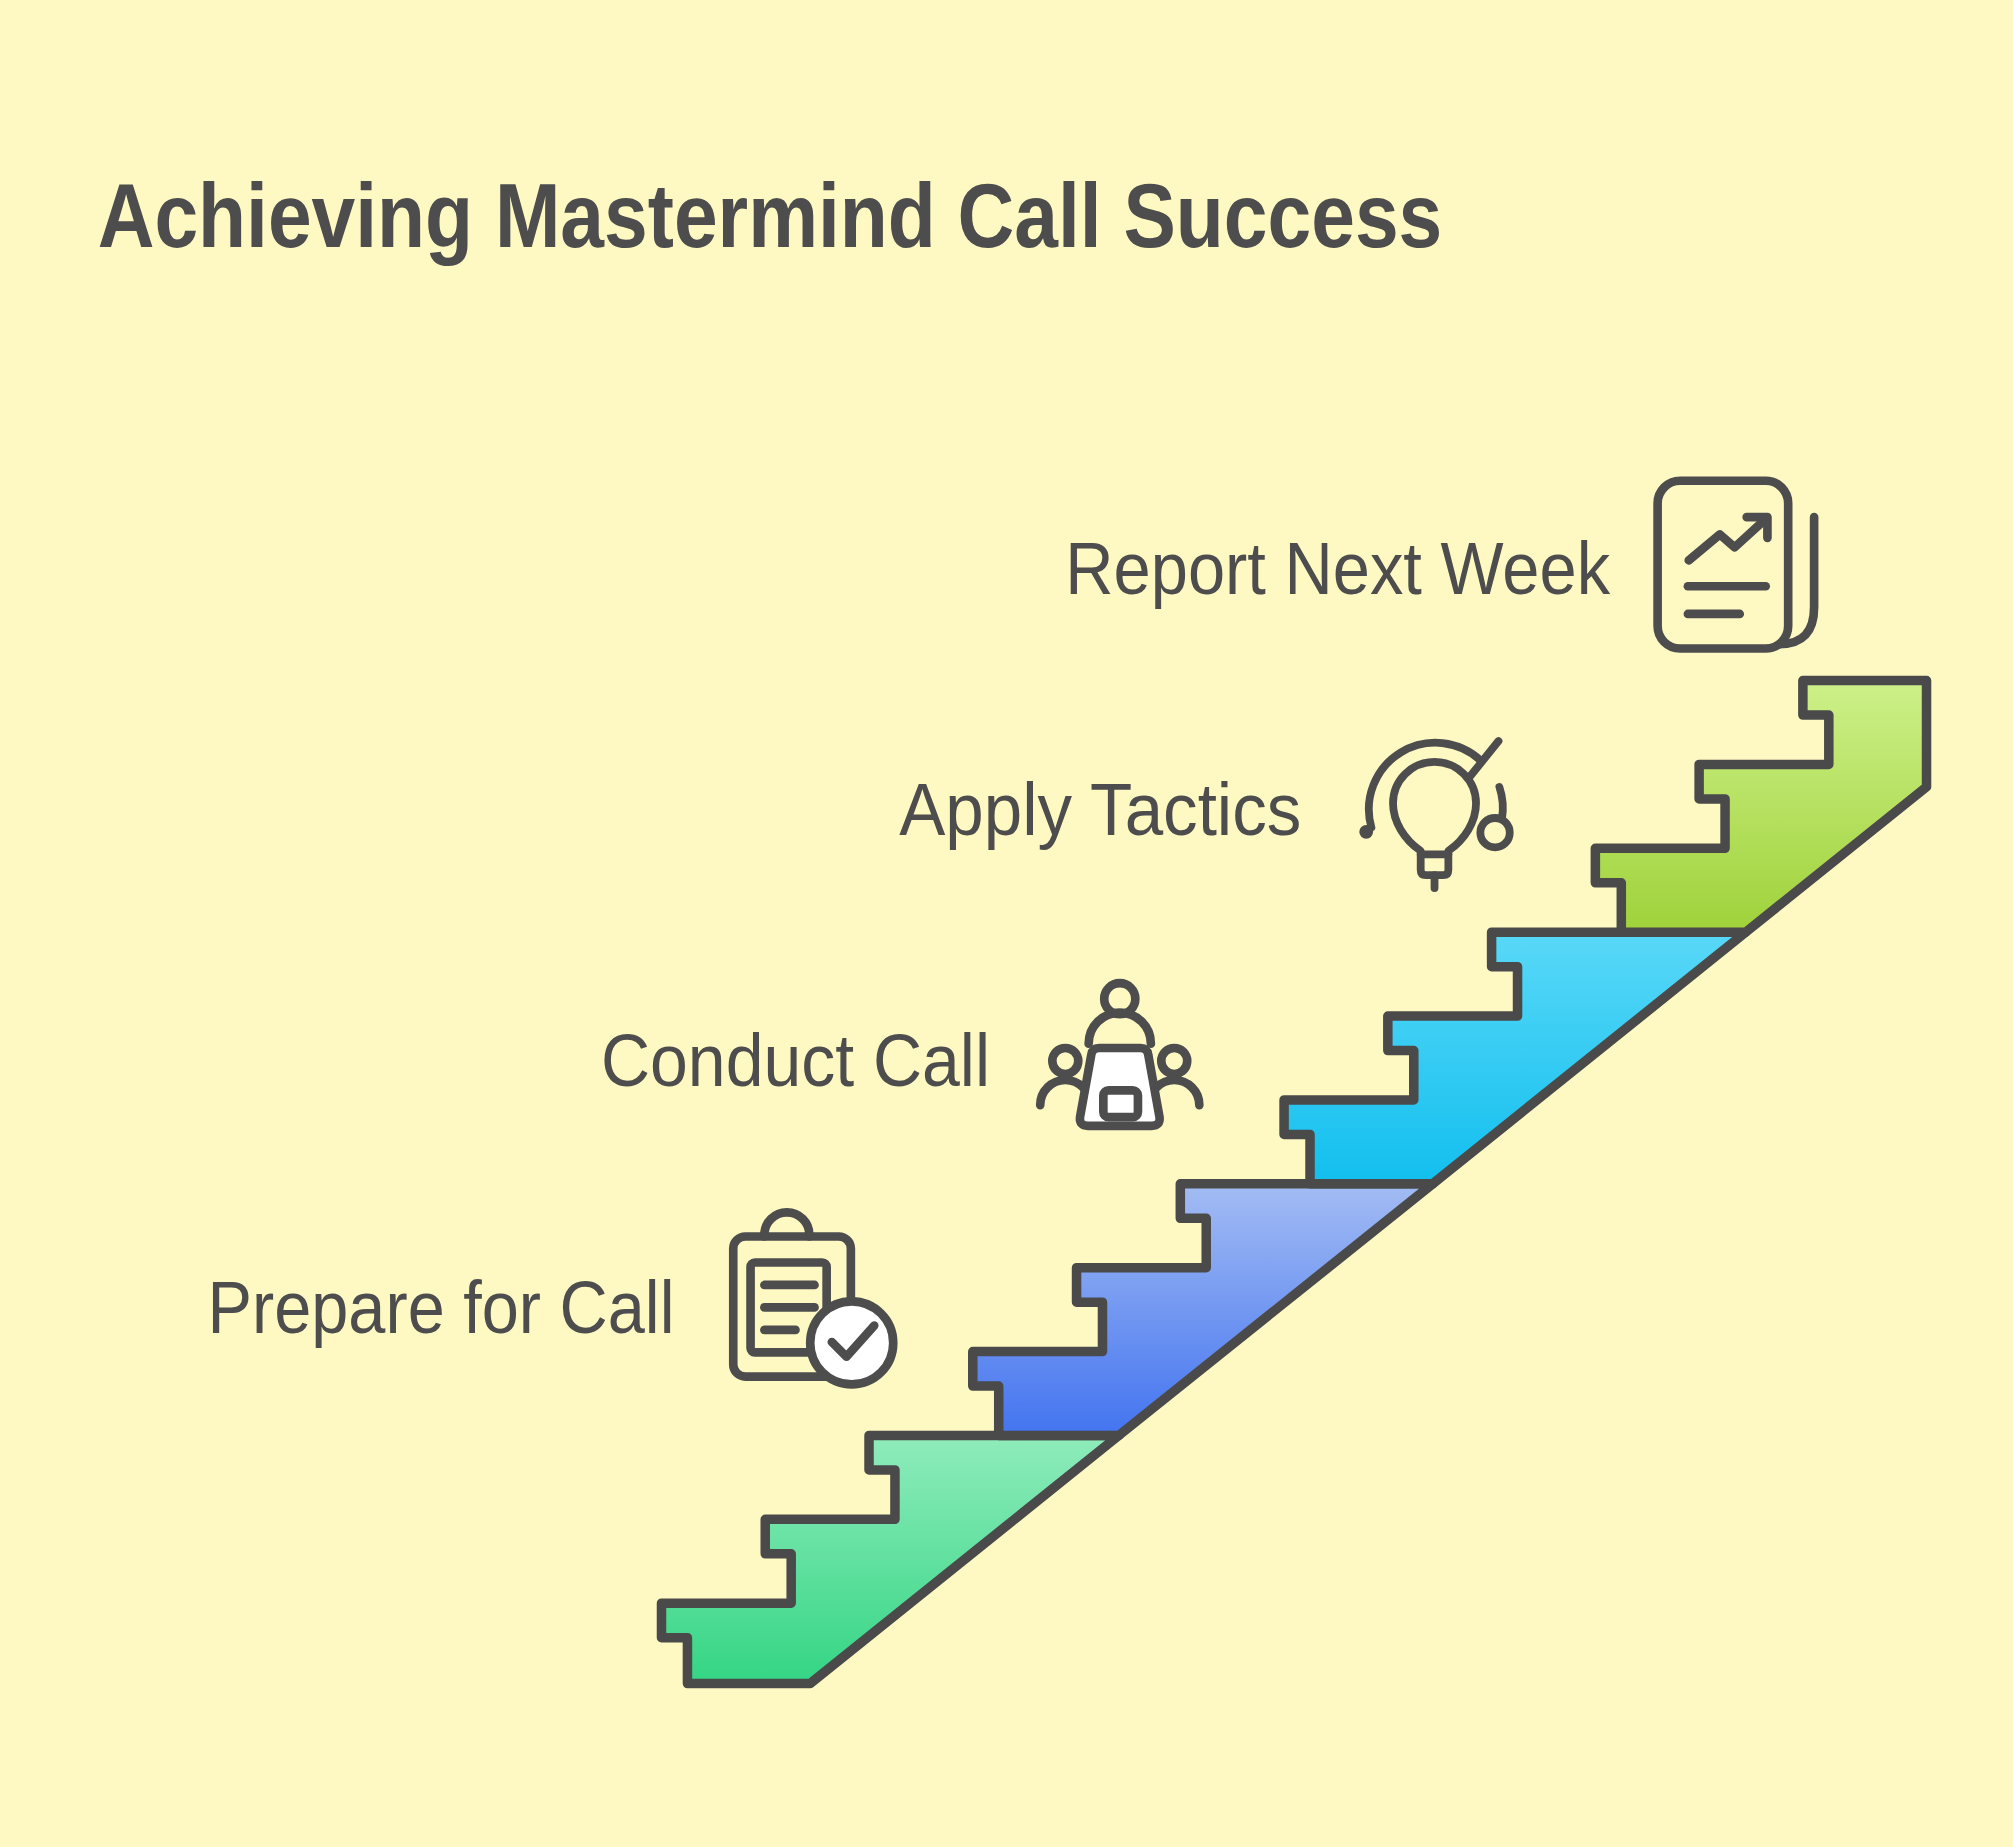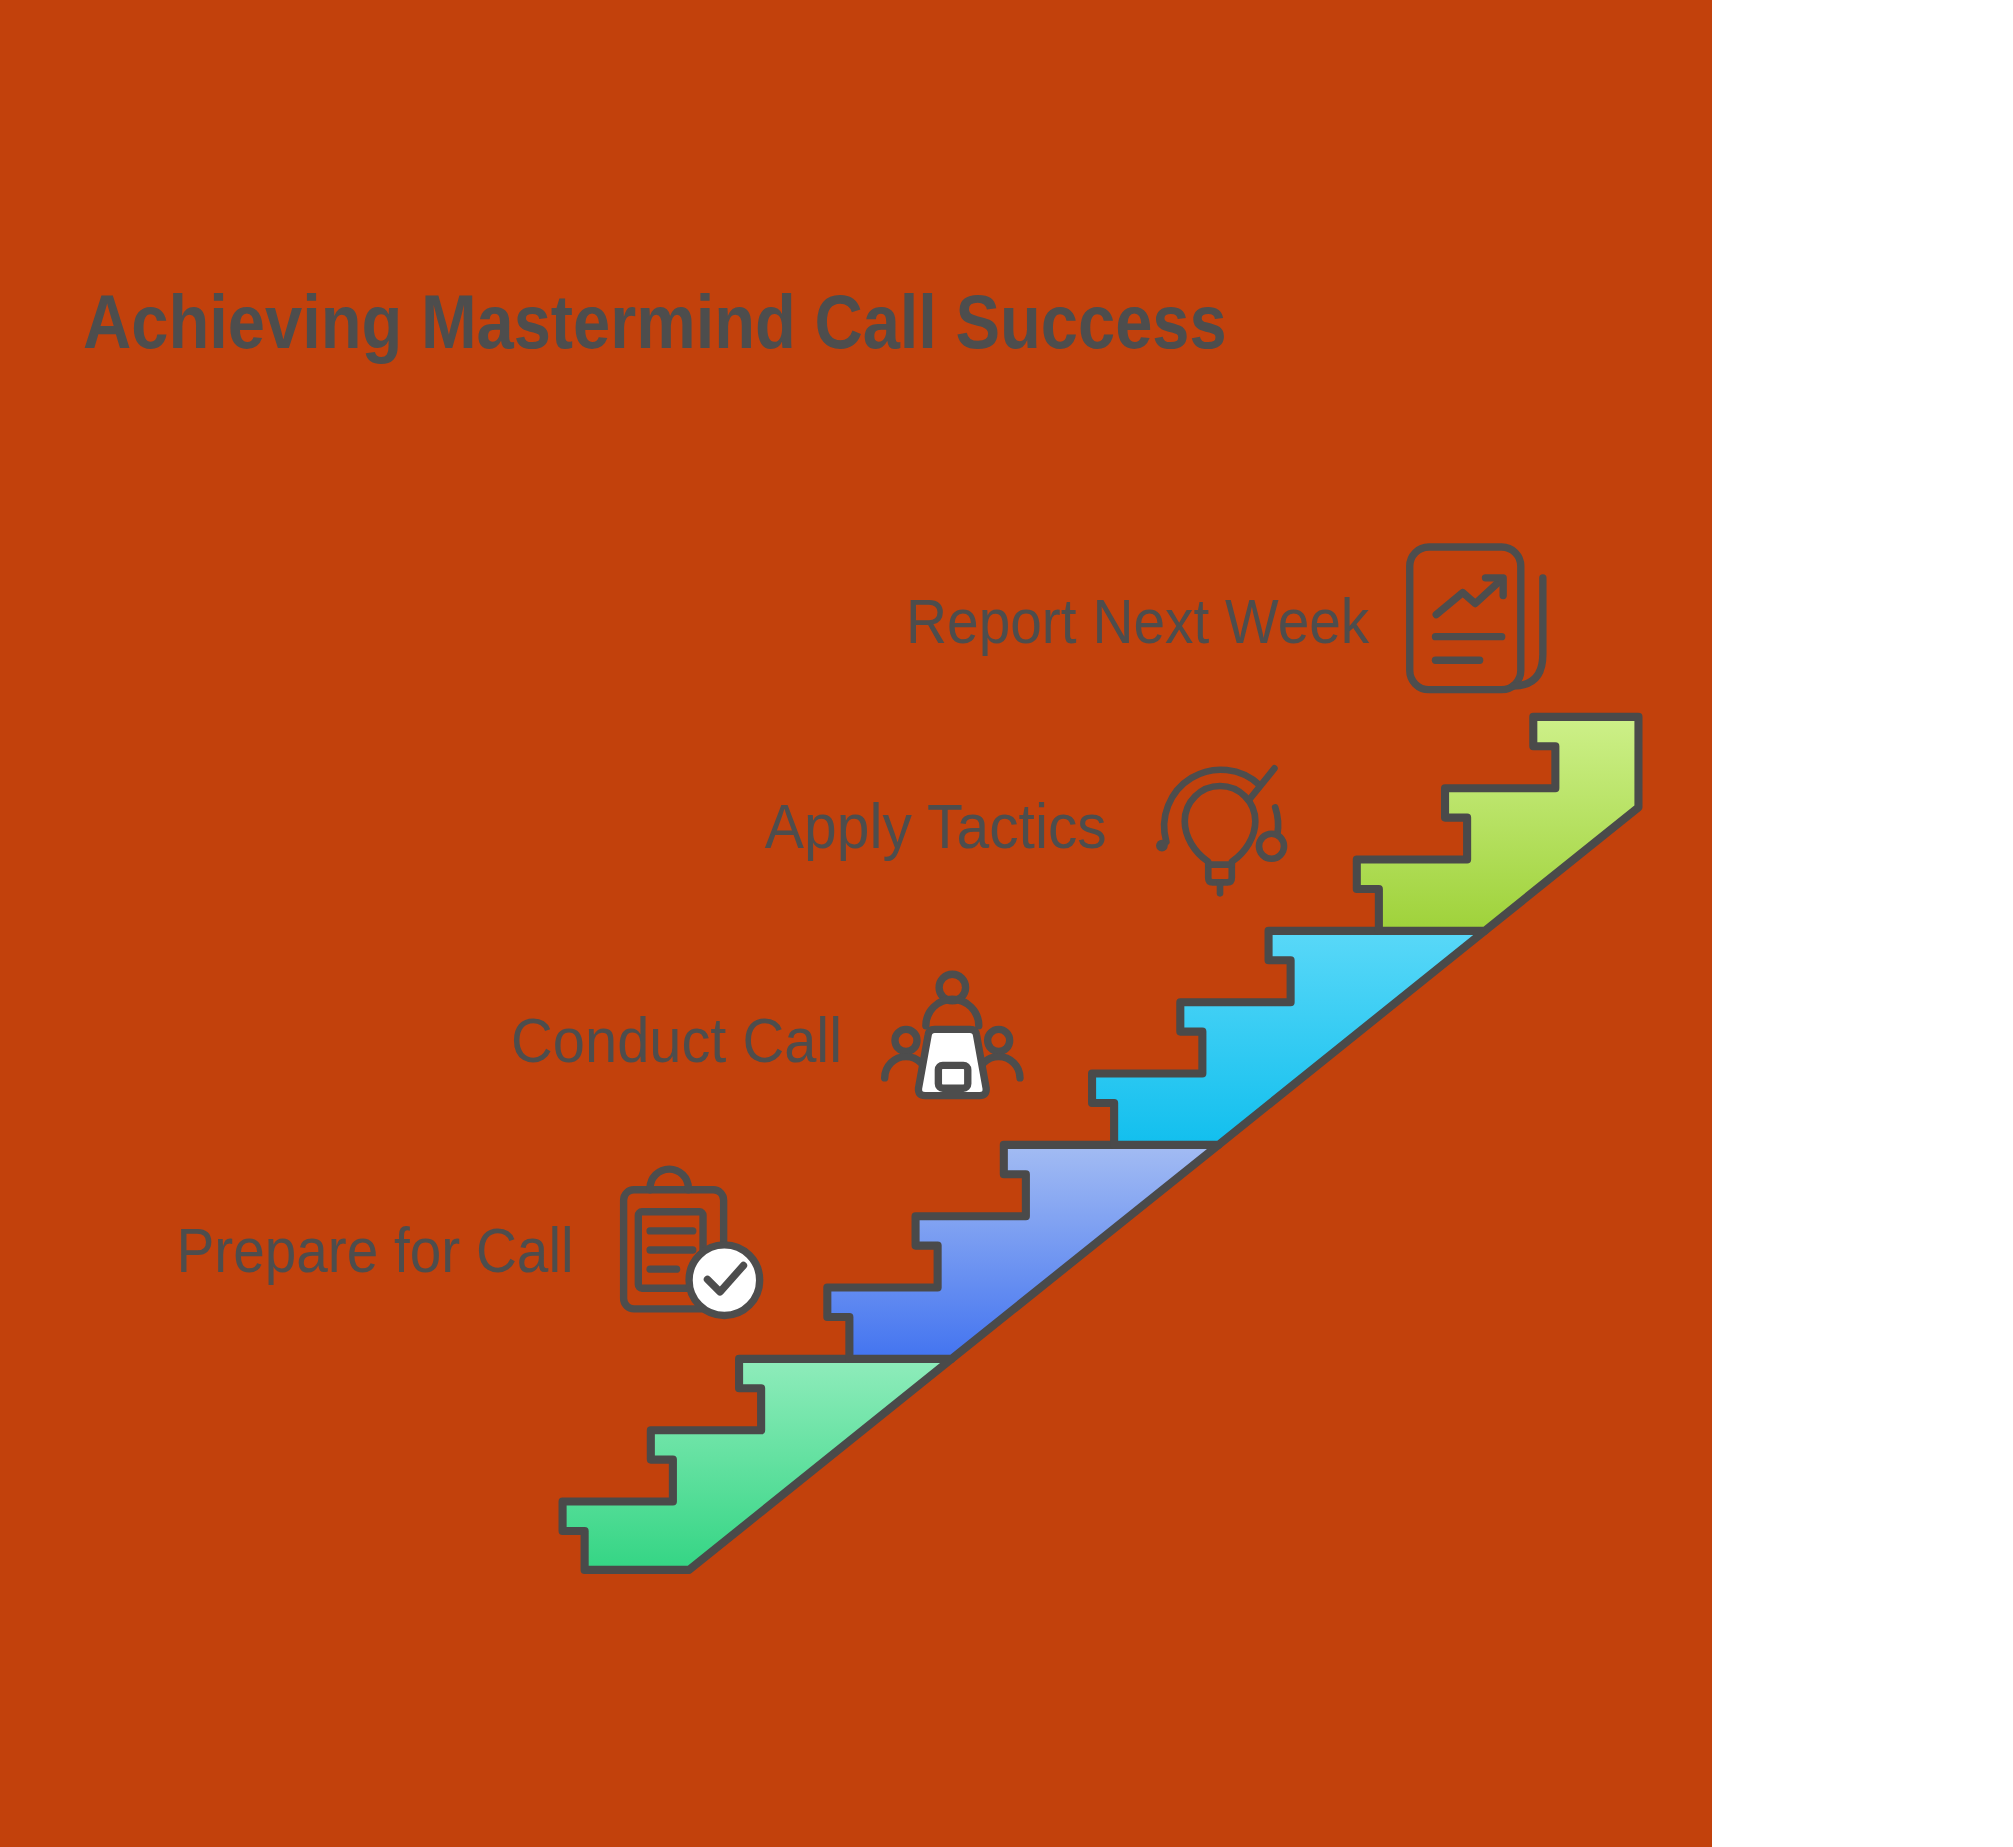--- a/index.html
+++ b/index.html
@@ -3,23 +3,23 @@
 <meta charset="utf-8">
 <style>
   html, body {
     margin: 0;
     padding: 0;
     background: #ffffff;
     font-family: "Liberation Sans", sans-serif;
   }
   .canvas {
     position: relative;
-    width: 1712px;
+    width: 2013px;
     height: 1847px;
-    background: #c2410c;
+    background: #fef9c3;
     overflow: hidden;
   }
   .canvas svg {
     position: absolute;
     inset: 0;
     width: 100%;
     height: 100%;
     display: block;
   }
   text {

